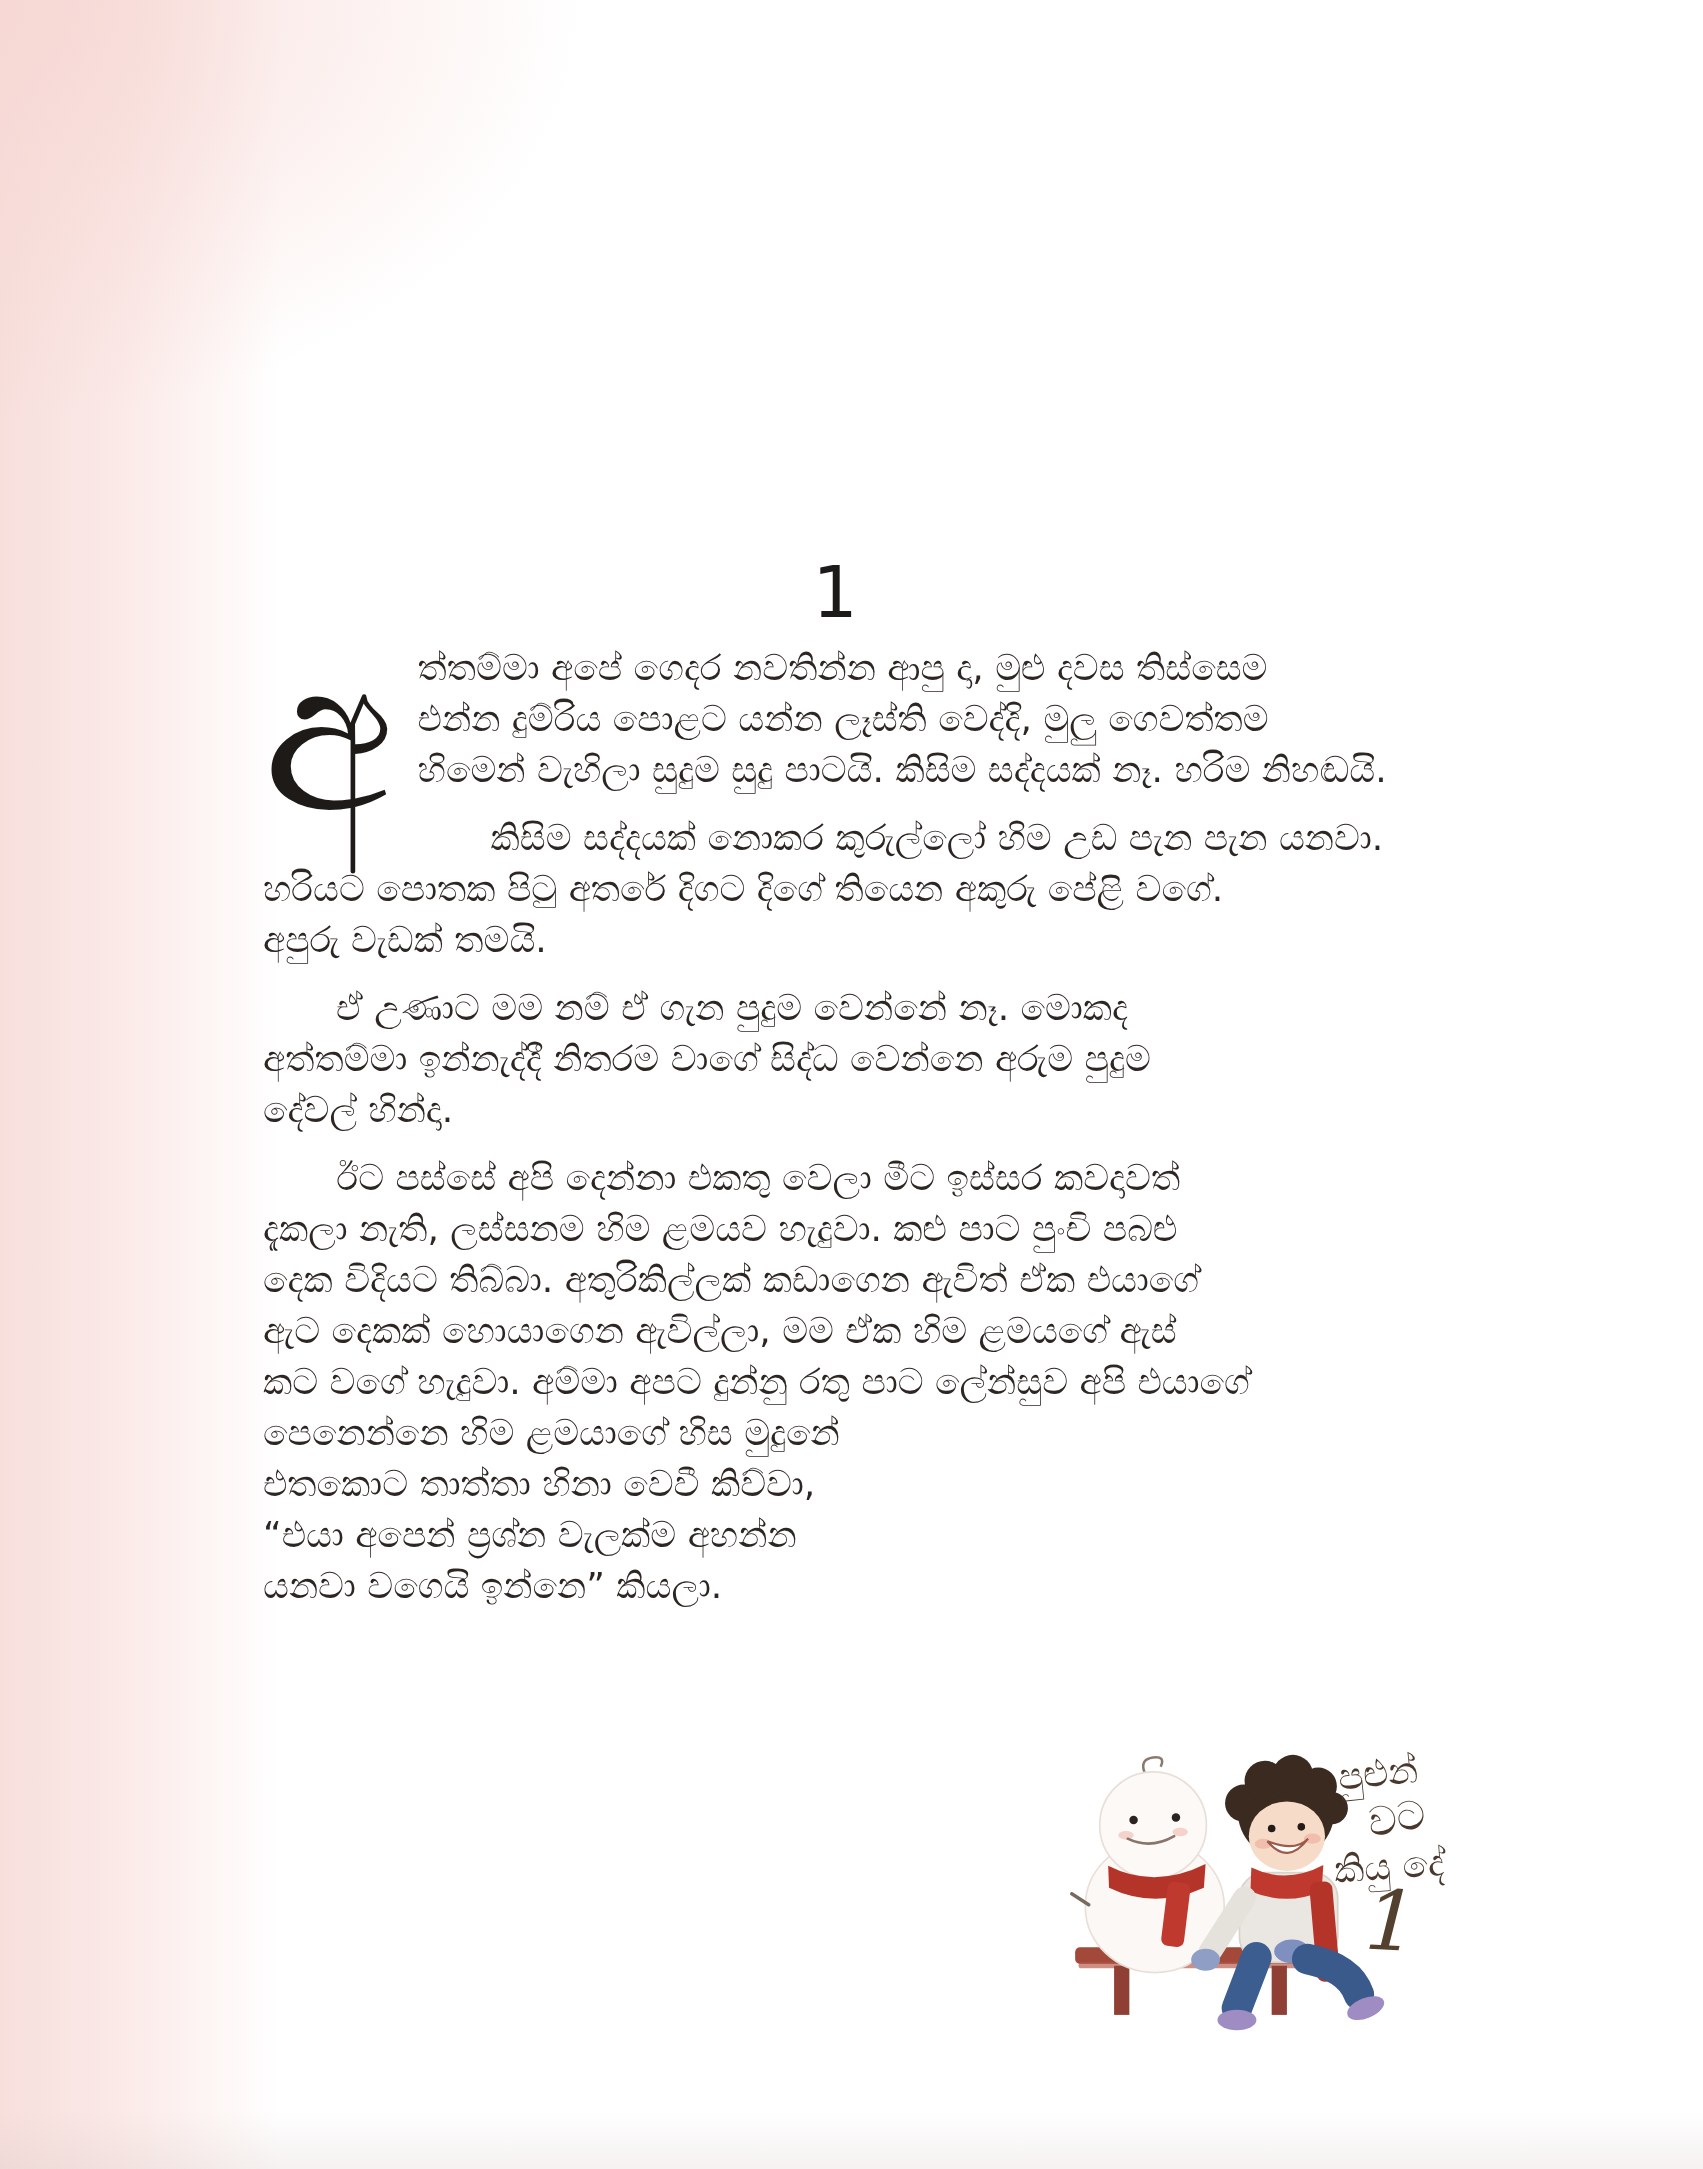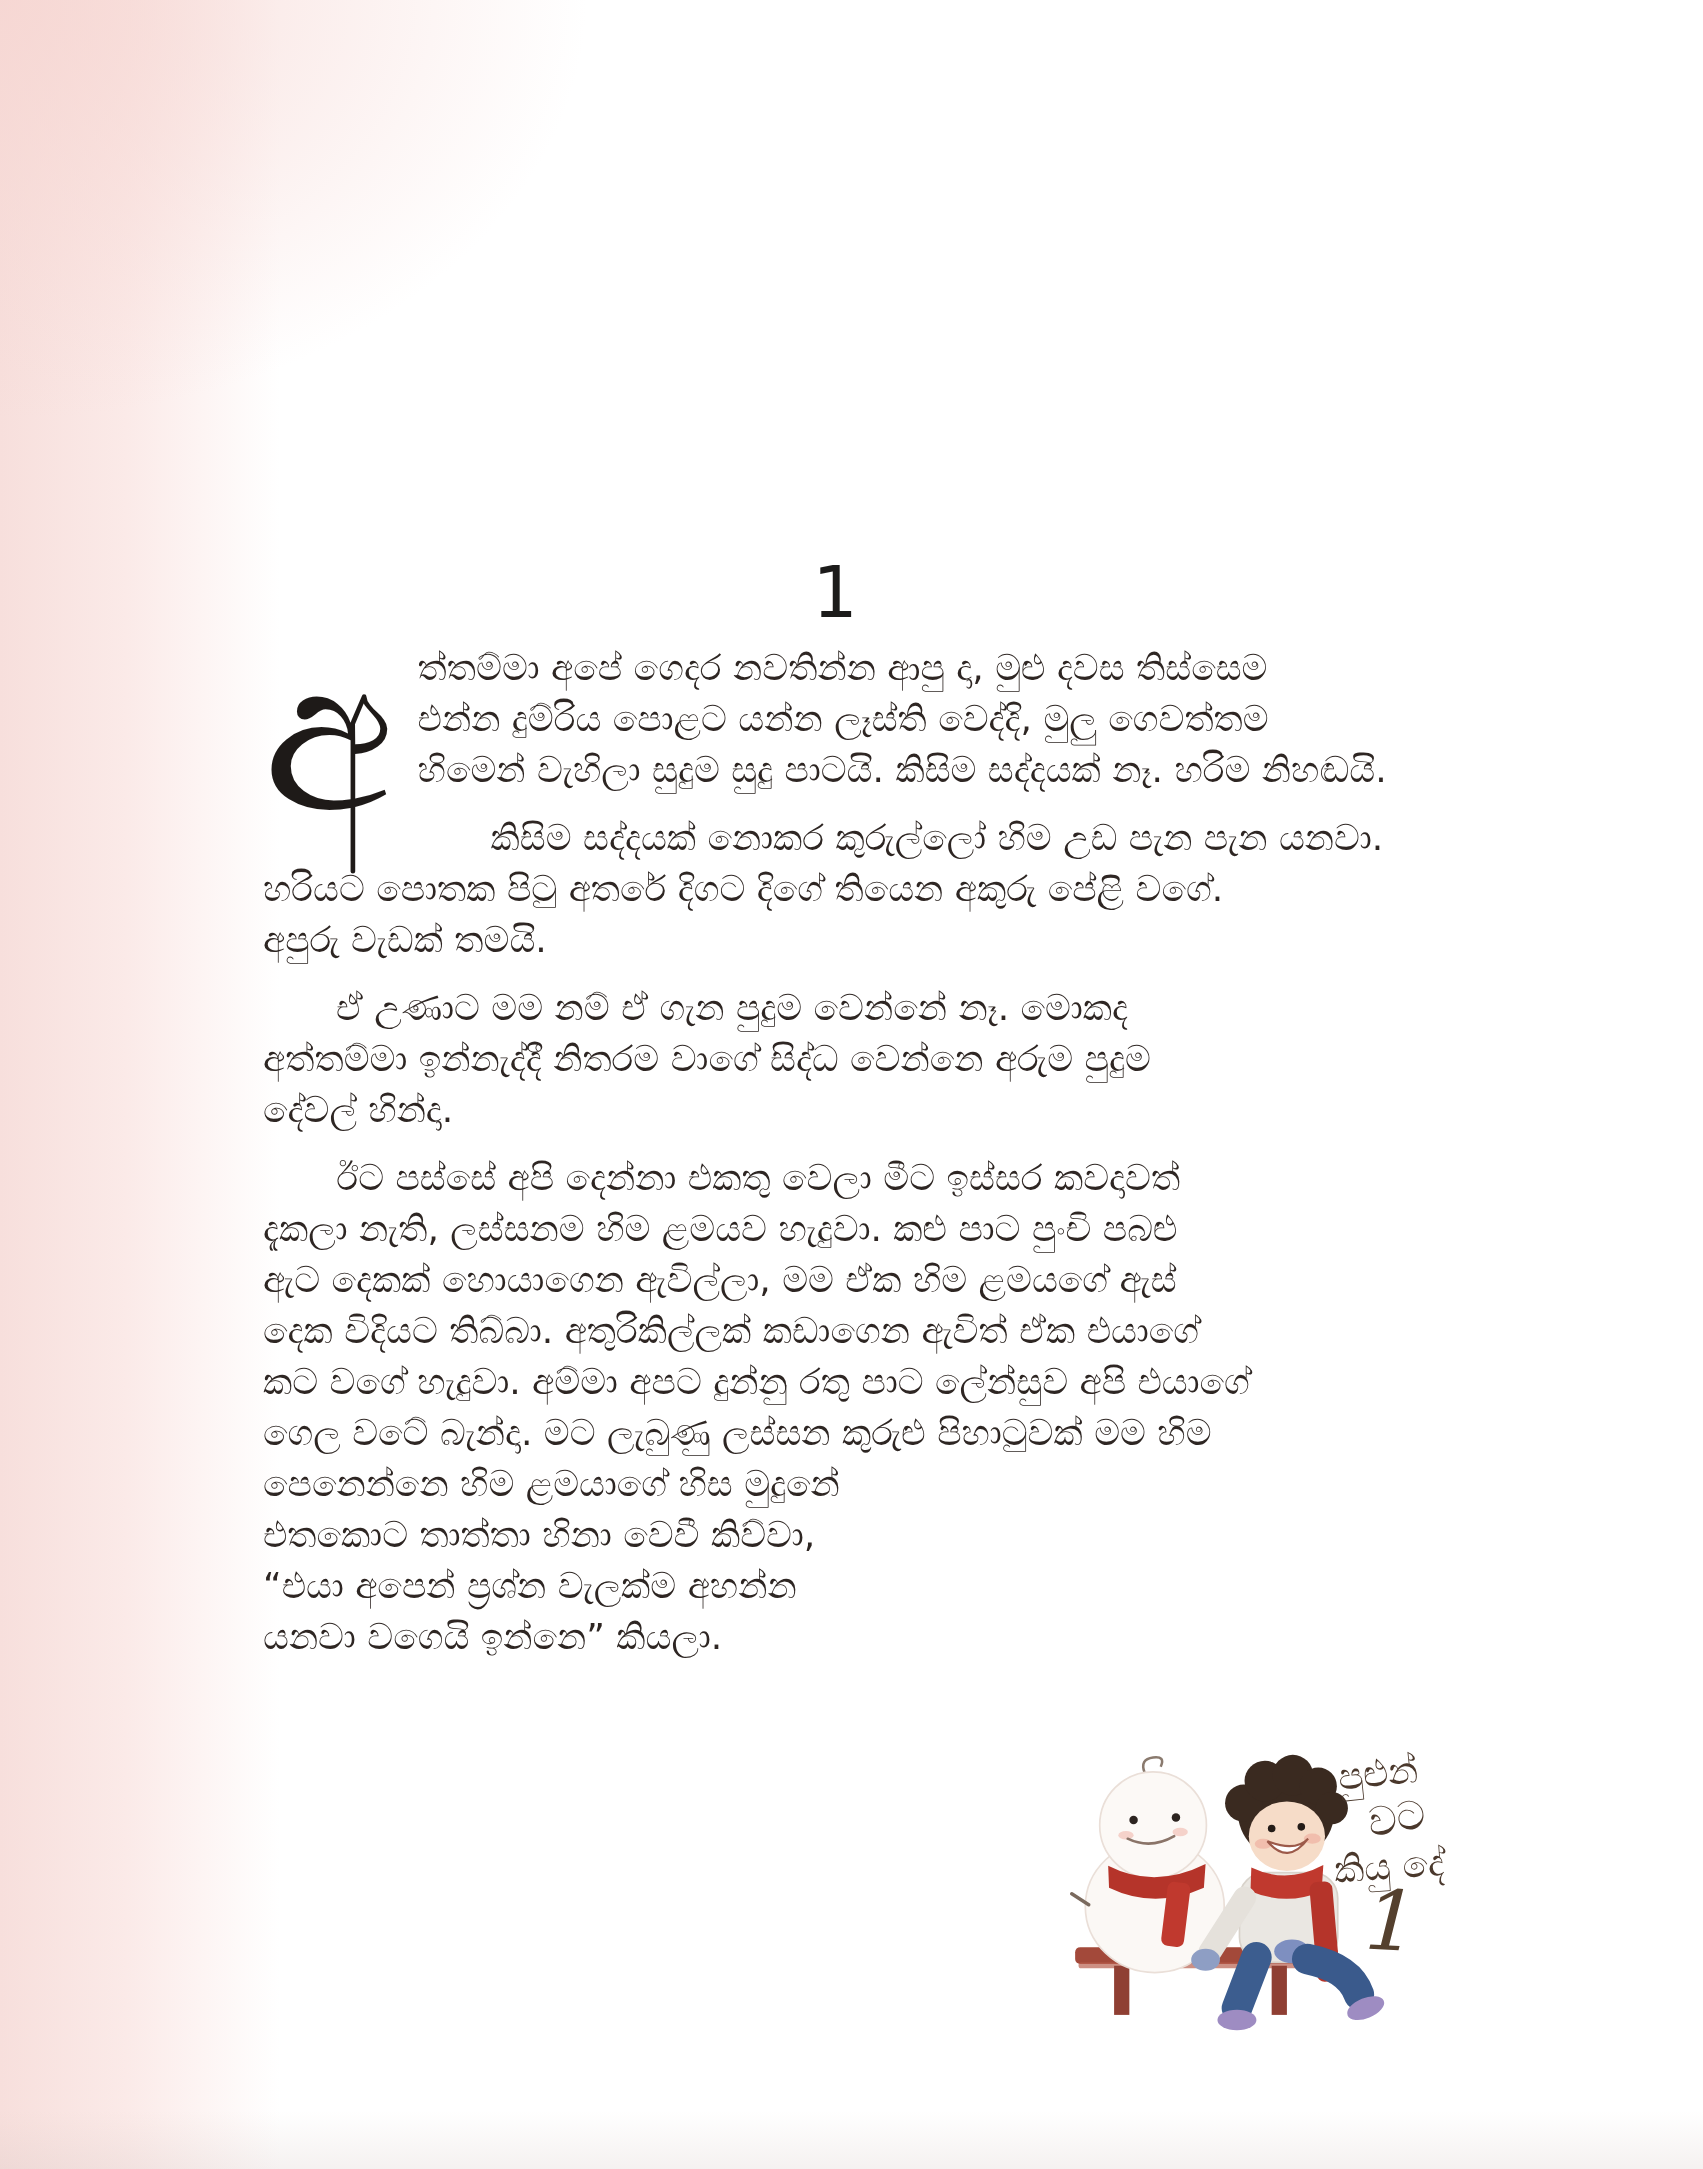--- a/index.html
+++ b/index.html
@@ -116,24 +116,23 @@
     <div class="para">
       <div class="line indent">ඒ උණාට මම නම් ඒ ගැන පුදුම වෙන්නේ නෑ. මොකද</div>
       <div class="line">අත්තම්මා ඉන්නැද්දී නිතරම වාගේ සිද්ධ වෙන්නෙ අරුම පුදුම</div>
       <div class="line">දේවල් හින්දා.</div>
     </div>
 
 
     <div class="para">
       <div class="line indent">ඊට පස්සේ අපි දෙන්නා එකතු වෙලා මීට ඉස්සර කවදාවත්</div>
       <div class="line">දැකලා නැති, ලස්සනම හිම ළමයව හැදුවා. කළු පාට පුංචි පබළු</div>
+      <div class="line">දෙක විදියට තිබ්බා. අතුරිකිල්ලක් කඩාගෙන ඇවිත් ඒක එයාගේ</div>
       <div class="line">ඇට දෙකක් හොයාගෙන ඇවිල්ලා, මම ඒක හිම ළමයගේ ඇස්</div>
-      <div class="line">දෙක විදියට තිබ්බා. අතුරිකිල්ලක් කඩාගෙන ඇවිත් ඒක එයාගේ</div>
       <div class="line">කට වගේ හැදුවා. අම්මා අපට දුන්නු රතු පාට ලේන්සුව අපි එයාගේ</div>
-      <div class="line">ගෙල වටේ බැන්දා. මට ලැබුණු ලස්සන කුරුළු පිහාටුවක් මම හිම</div>
       <div class="line">පෙනෙන්නෙ හිම ළමයාගේ හිස මුදුනේ</div>
       <div class="line">එතකොට තාත්තා හිනා වෙවී කිව්වා,</div>
       <div class="line">“එයා අපෙන් ප්‍රශ්න වැලක්ම අහන්න</div>
       <div class="line">යනවා වගෙයි ඉන්නෙ” කියලා.</div>
     </div>
 
   </div>
 
   <div class="illustration">
     <svg width="322" height="288" viewBox="0 0 380 340">

